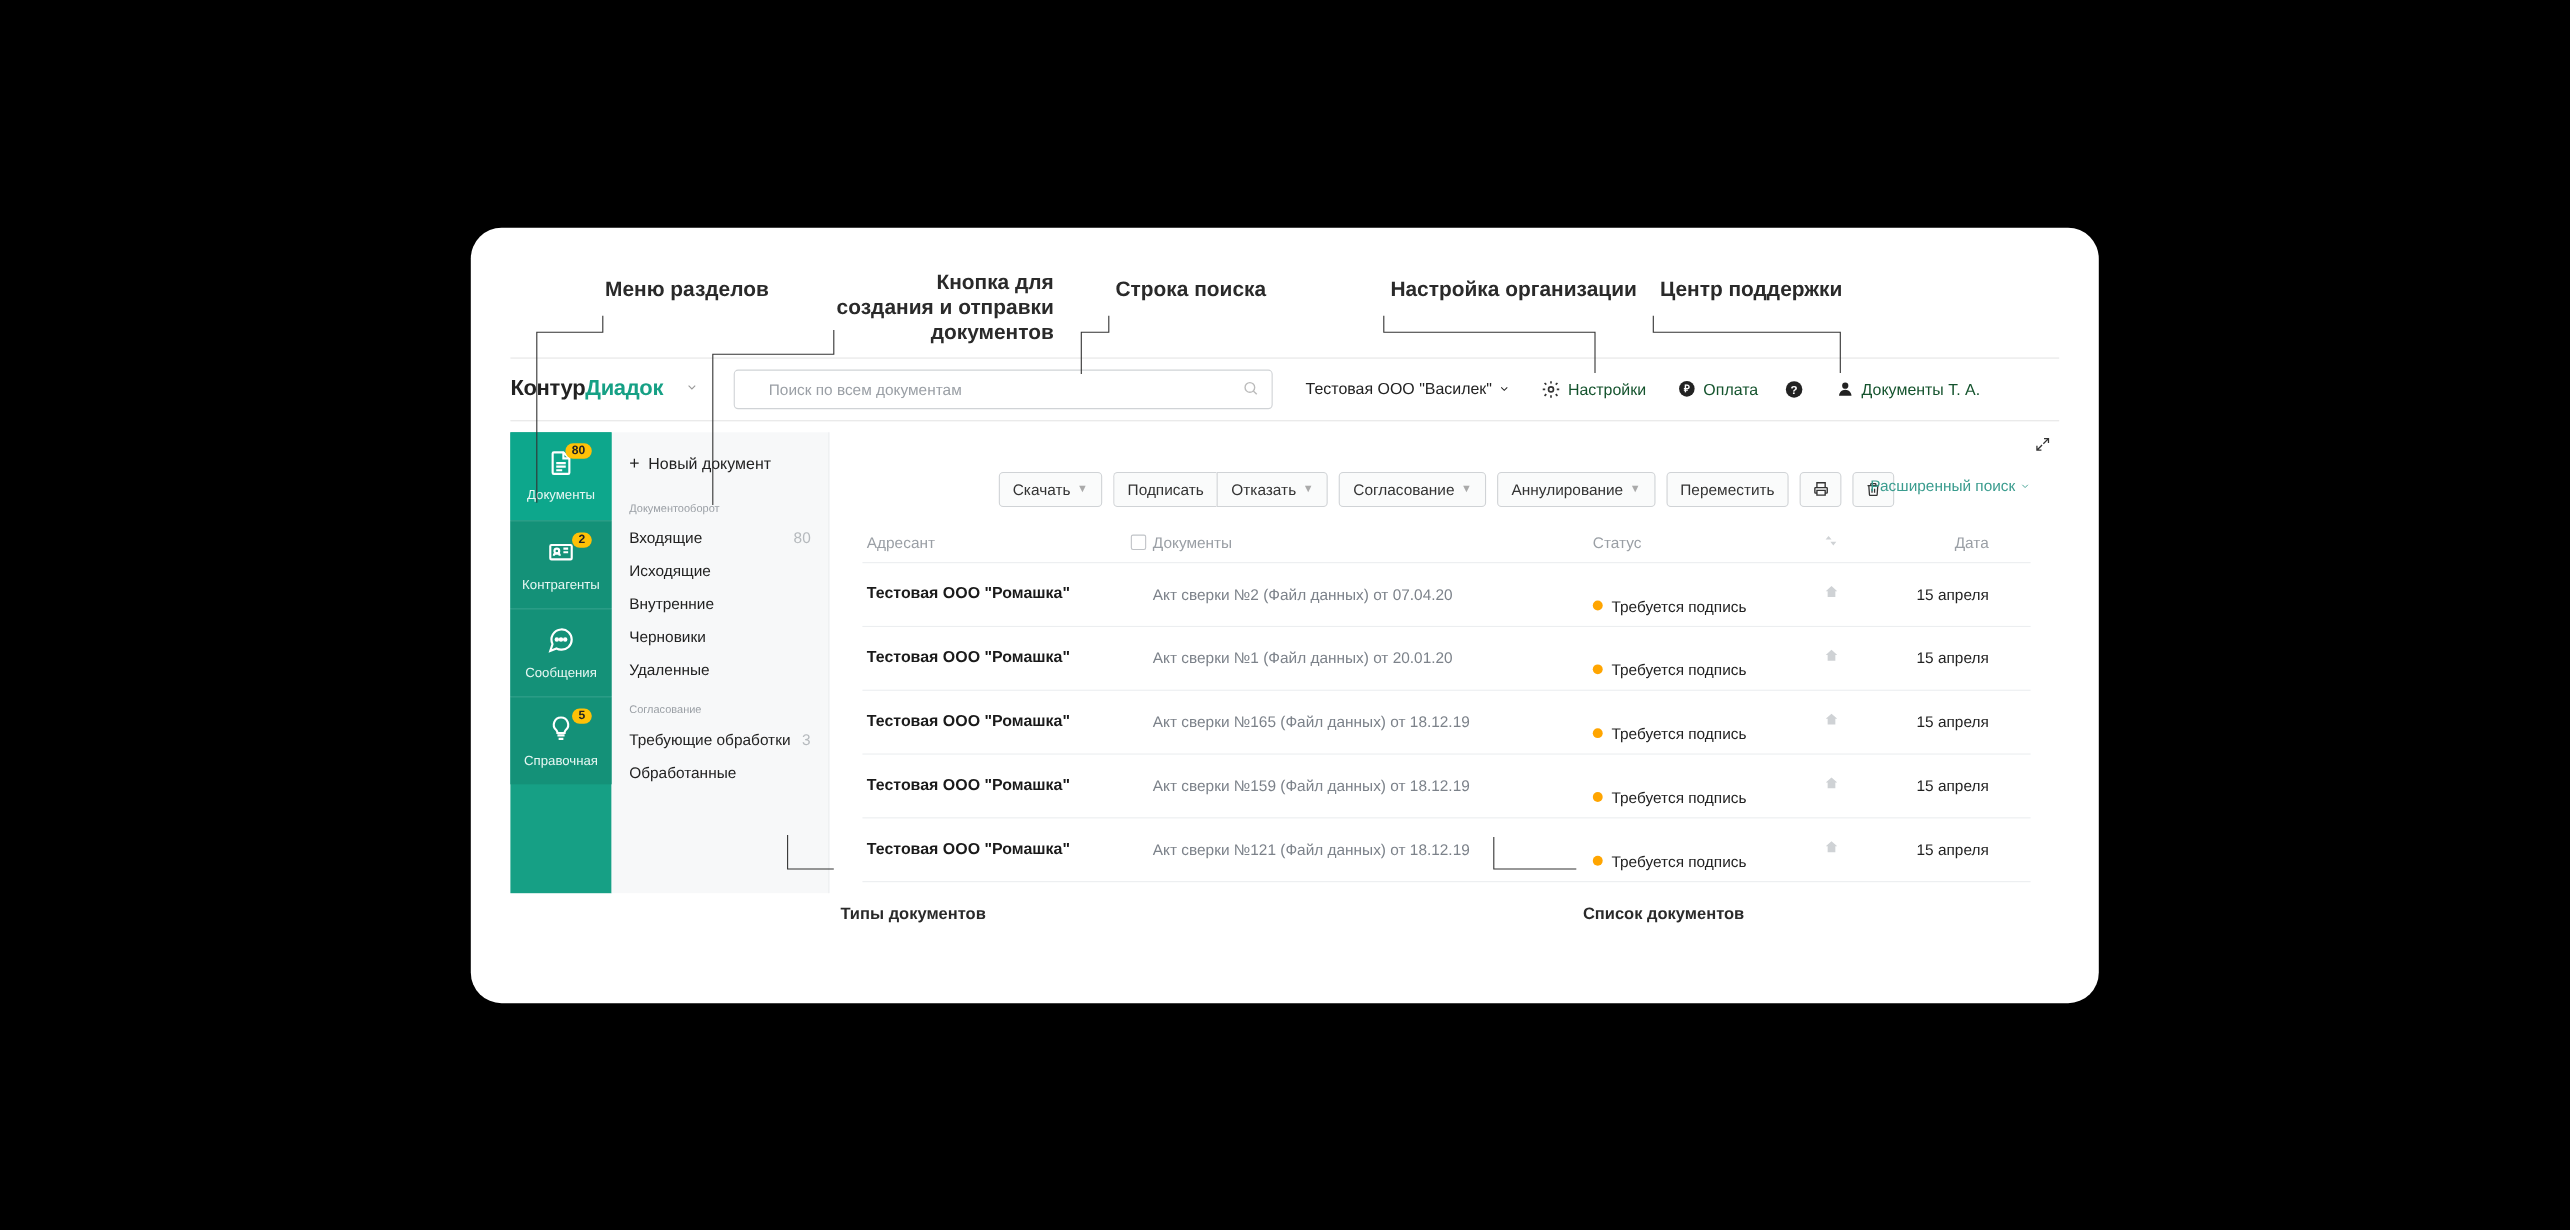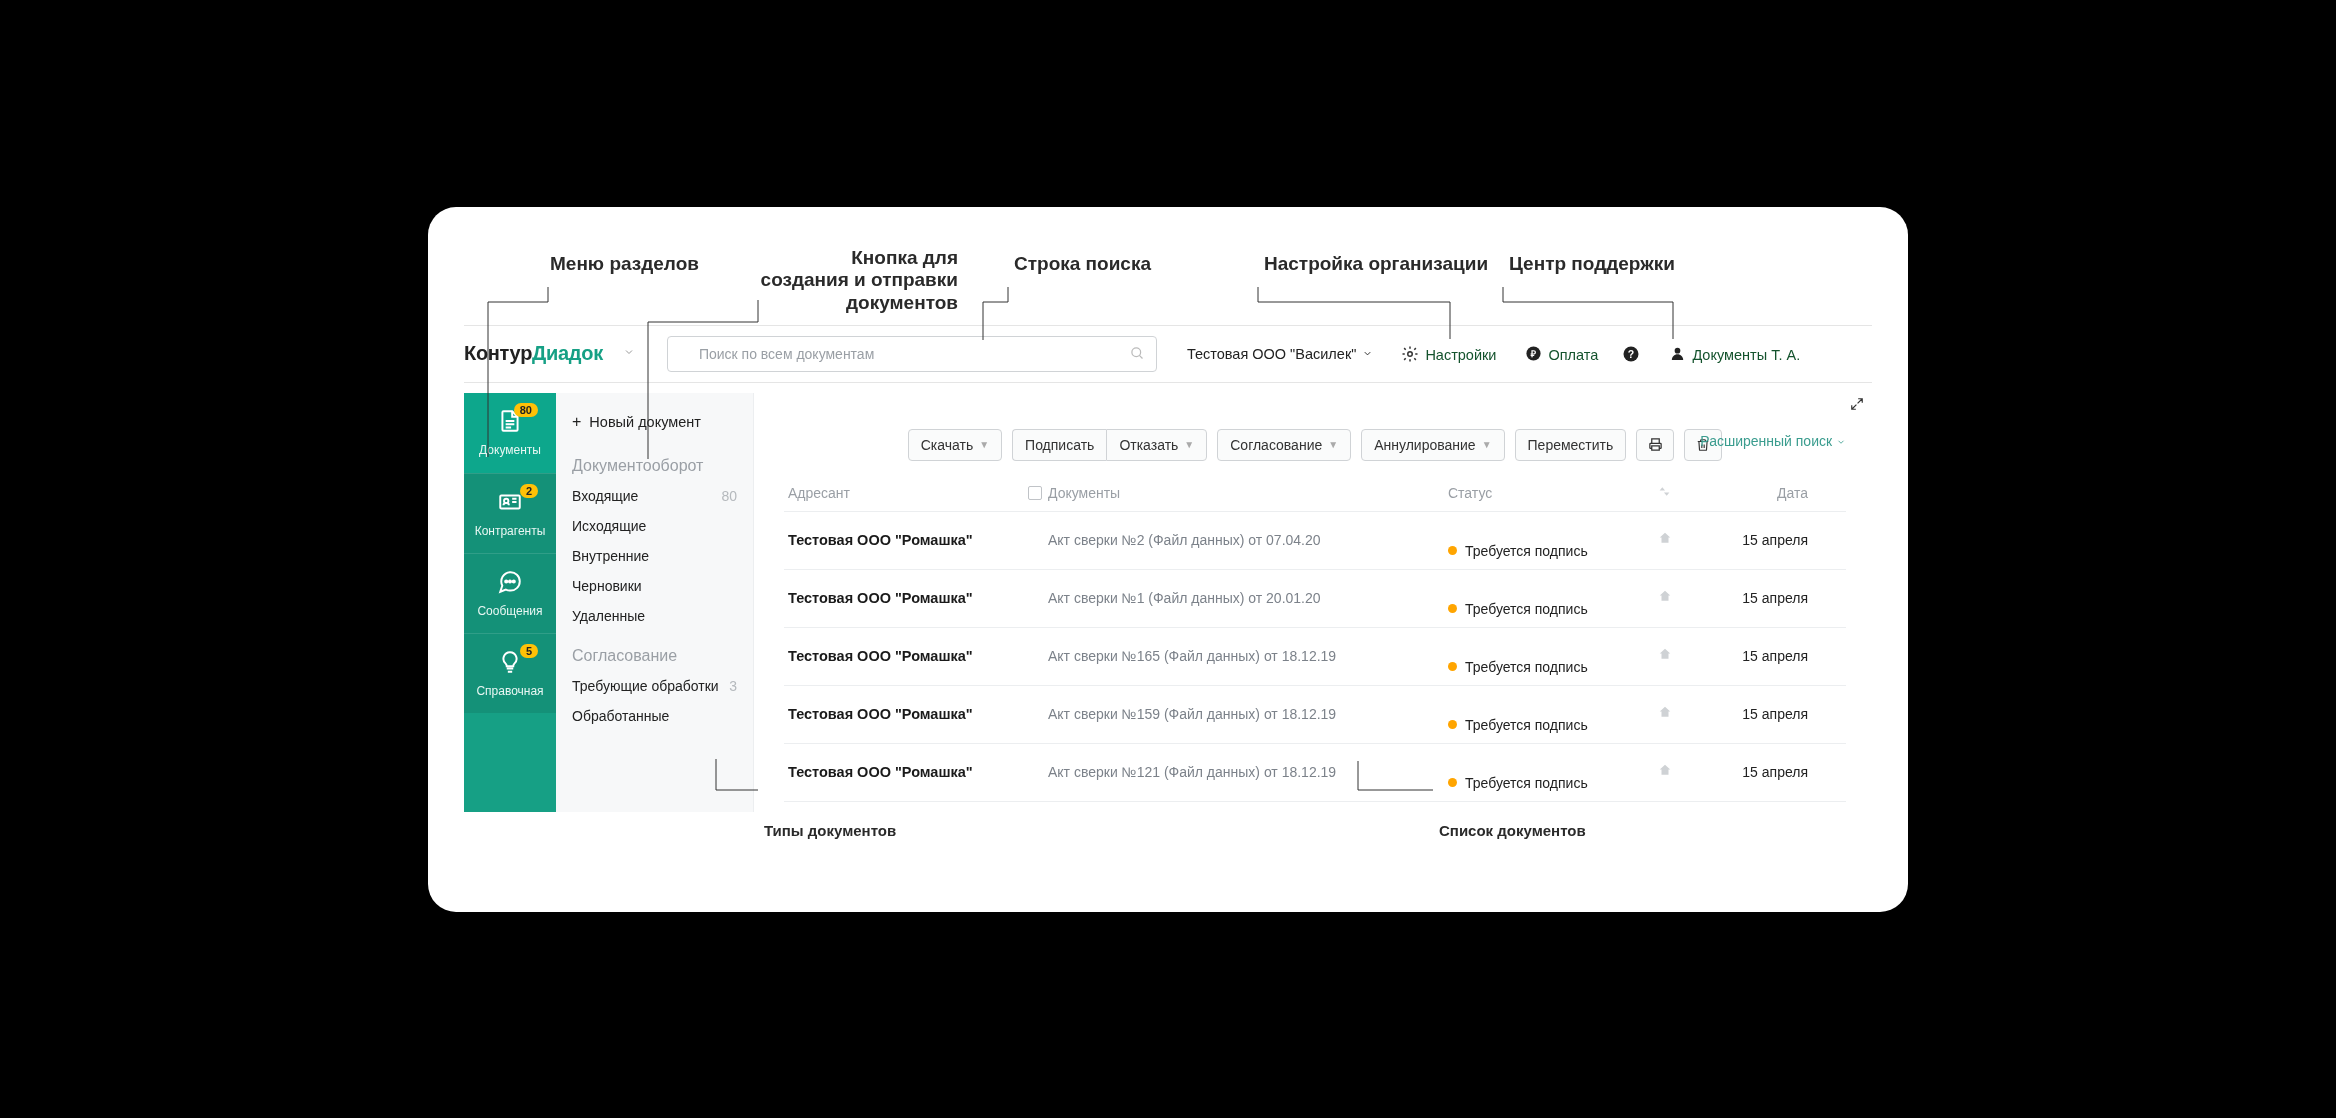--- a/index.html
+++ b/index.html
@@ -135,21 +135,21 @@
 .new-doc {
   padding: 20px 16px;
   font-size: 14.5px;
   color: #222;
   cursor: pointer;
   display: flex; align-items: center; gap: 8px;
 }
 .section-head {
   padding: 6px 16px;
   color: #9a9fa5;
-  font-size: 16px;
+  font-size: 10px;
 }
 .nav-item {
   padding: 7px 16px;
   font-size: 14px;
   color: #222;
   cursor: pointer;
   display: flex; justify-content: space-between;
 }
 .nav-item .cnt { color: #b5b9bd; }
 .main {

